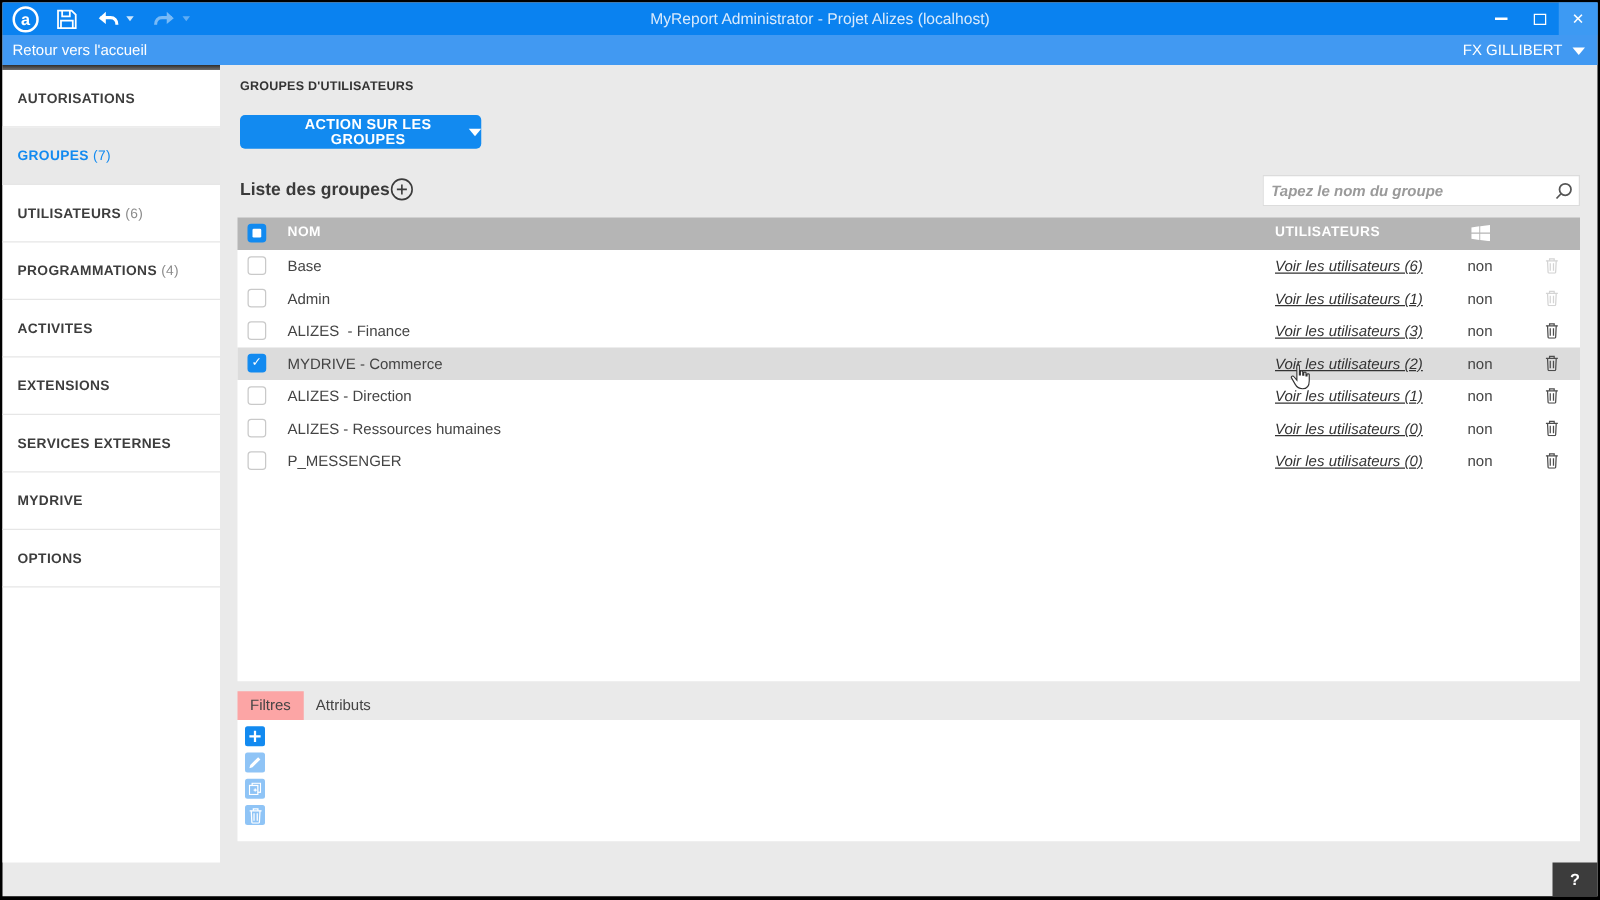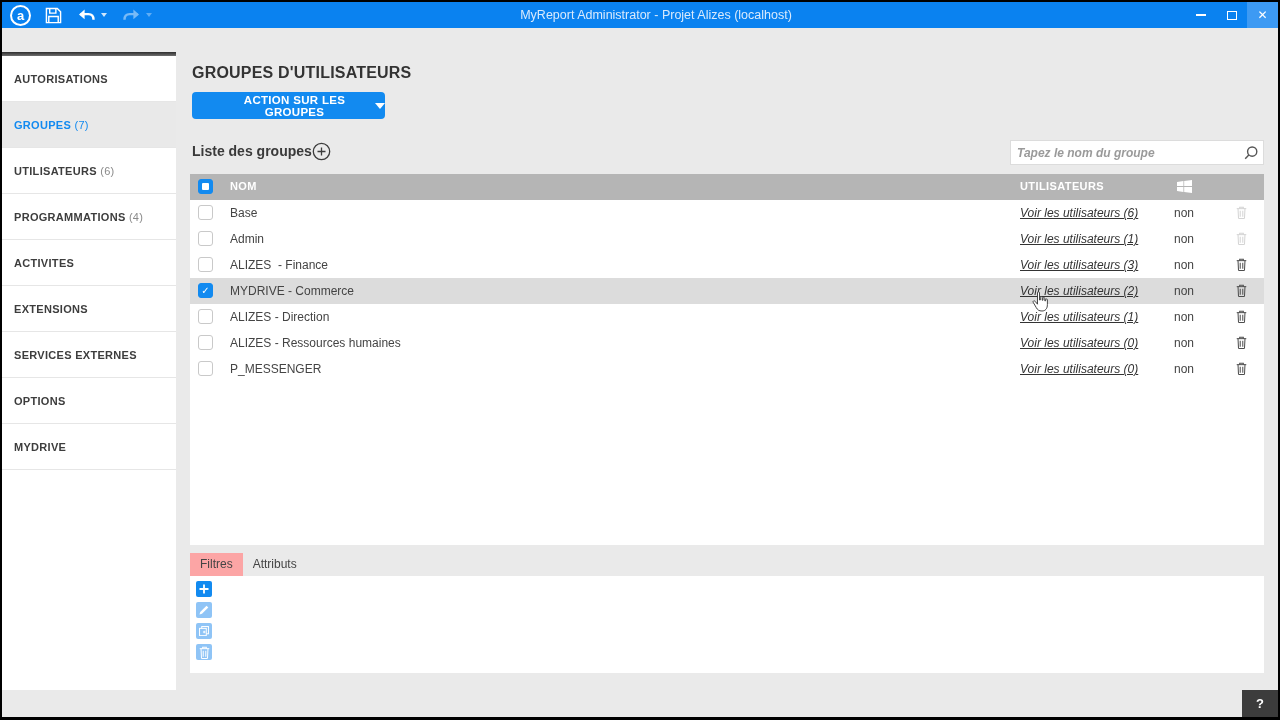--- a/index.html
+++ b/index.html
@@ -31,21 +31,21 @@
   
   .side-shadow { position:absolute; left:0; top:50px; width:174px; height:4px; background:linear-gradient(#2e2e2e,#6f6f6f); }
   .sidebar { position:absolute; left:0; top:54px; width:174px; height:634px; background:#ffffff; }
   .side-item { height:46px; line-height:46px; padding-left:12px; border-bottom:1px solid #e6e6e6; font-size:11px; font-weight:bold; color:#3d3d3d; letter-spacing:.3px; cursor:pointer; white-space:nowrap; }
   .side-item.active { background:#e9e9e9; color:var(--accent,#128af0); }
   .side-count { font-weight:normal; color:#8a8a8a; }
   .side-item.active .side-count { color:var(--accent,#128af0); }
 
   
   .content { position:absolute; left:188px; top:54px; width:1074px; height:640px; }
-  .page-title { position:absolute; left:2px; top:8px; font-size:16px; font-weight:bold; color:#333; letter-spacing:.2px; }
+  .page-title { position:absolute; left:2px; top:8px; font-size:10px; font-weight:bold; color:#333; letter-spacing:.2px; }
   .action-btn { position:absolute; left:2px; top:36px; width:193px; height:27px; background:var(--accent,#128af0); color:#fff; border:none; border-radius:4px; font-size:11.5px; font-weight:bold; font-family:inherit; letter-spacing:.3px; display:flex; align-items:center; justify-content:center; cursor:pointer;padding-left:32px; }
   .caret-btn { width:0; height:0; border-left:5px solid transparent; border-right:5px solid transparent; border-top:6px solid #fff; margin-left:10px; }
   .list-title { position:absolute; left:2px; top:87px; font-size:14px; font-weight:bold; color:#3a3a3a; }
   .plus-circle { position:absolute; left:122px; top:86px; width:19px; height:19px; cursor:pointer; }
   .search-box { position:absolute; right:0; top:84px; width:254px; height:25px; background:#fff; border:1px solid #dcdcdc; display:flex; align-items:center; }
   .search-box input { flex:1; border:none; outline:none; font-size:12px; font-style:italic; color:#701a75; padding:0 6px; font-family:inherit; background:transparent;font-weight:bold; }
   .search-box input::placeholder { color:#9a9a9a; }
   .search-ico { width:24px; display:flex; justify-content:center; cursor:pointer; }
 
   
@@ -119,32 +119,37 @@
         </span>
       <span class="wc wc-max">
           <i></i>
         </span>
       <span class="wc wc-close">
           <span>✕</span>
         </span>
     </div>
   </div>
 
+  <div class="navbar">
+    <span class="nav-back">Retour vers l'accueil</span>
+    <span class="nav-user">FX GILLIBERT</span>
+    <i class="caret-user"></i>
+  </div>
 
   <div class="side-shadow"></div>
   <nav class="sidebar" id="sidebar-list">
       <div class="side-item"><span class="side-label">AUTORISATIONS</span></div>
       <div class="side-item active"><span class="side-label">GROUPES</span><span class="side-count"> (7)</span></div>
       <div class="side-item"><span class="side-label">UTILISATEURS</span><span class="side-count"> (6)</span></div>
       <div class="side-item"><span class="side-label">PROGRAMMATIONS</span><span class="side-count"> (4)</span></div>
       <div class="side-item"><span class="side-label">ACTIVITES</span></div>
       <div class="side-item"><span class="side-label">EXTENSIONS</span></div>
       <div class="side-item"><span class="side-label">SERVICES EXTERNES</span></div>
+      <div class="side-item"><span class="side-label">MYDRIVE</span></div>
       <div class="side-item"><span class="side-label">OPTIONS</span></div>
-      <div class="side-item"><span class="side-label">MYDRIVE</span></div>
     </nav>
 
   <main class="content">
     <h1 class="page-title">GROUPES D'UTILISATEURS</h1>
 
     <button class="action-btn">
       <span>ACTION SUR LES GROUPES</span>
       <i class="caret-btn"></i>
     </button>
 

